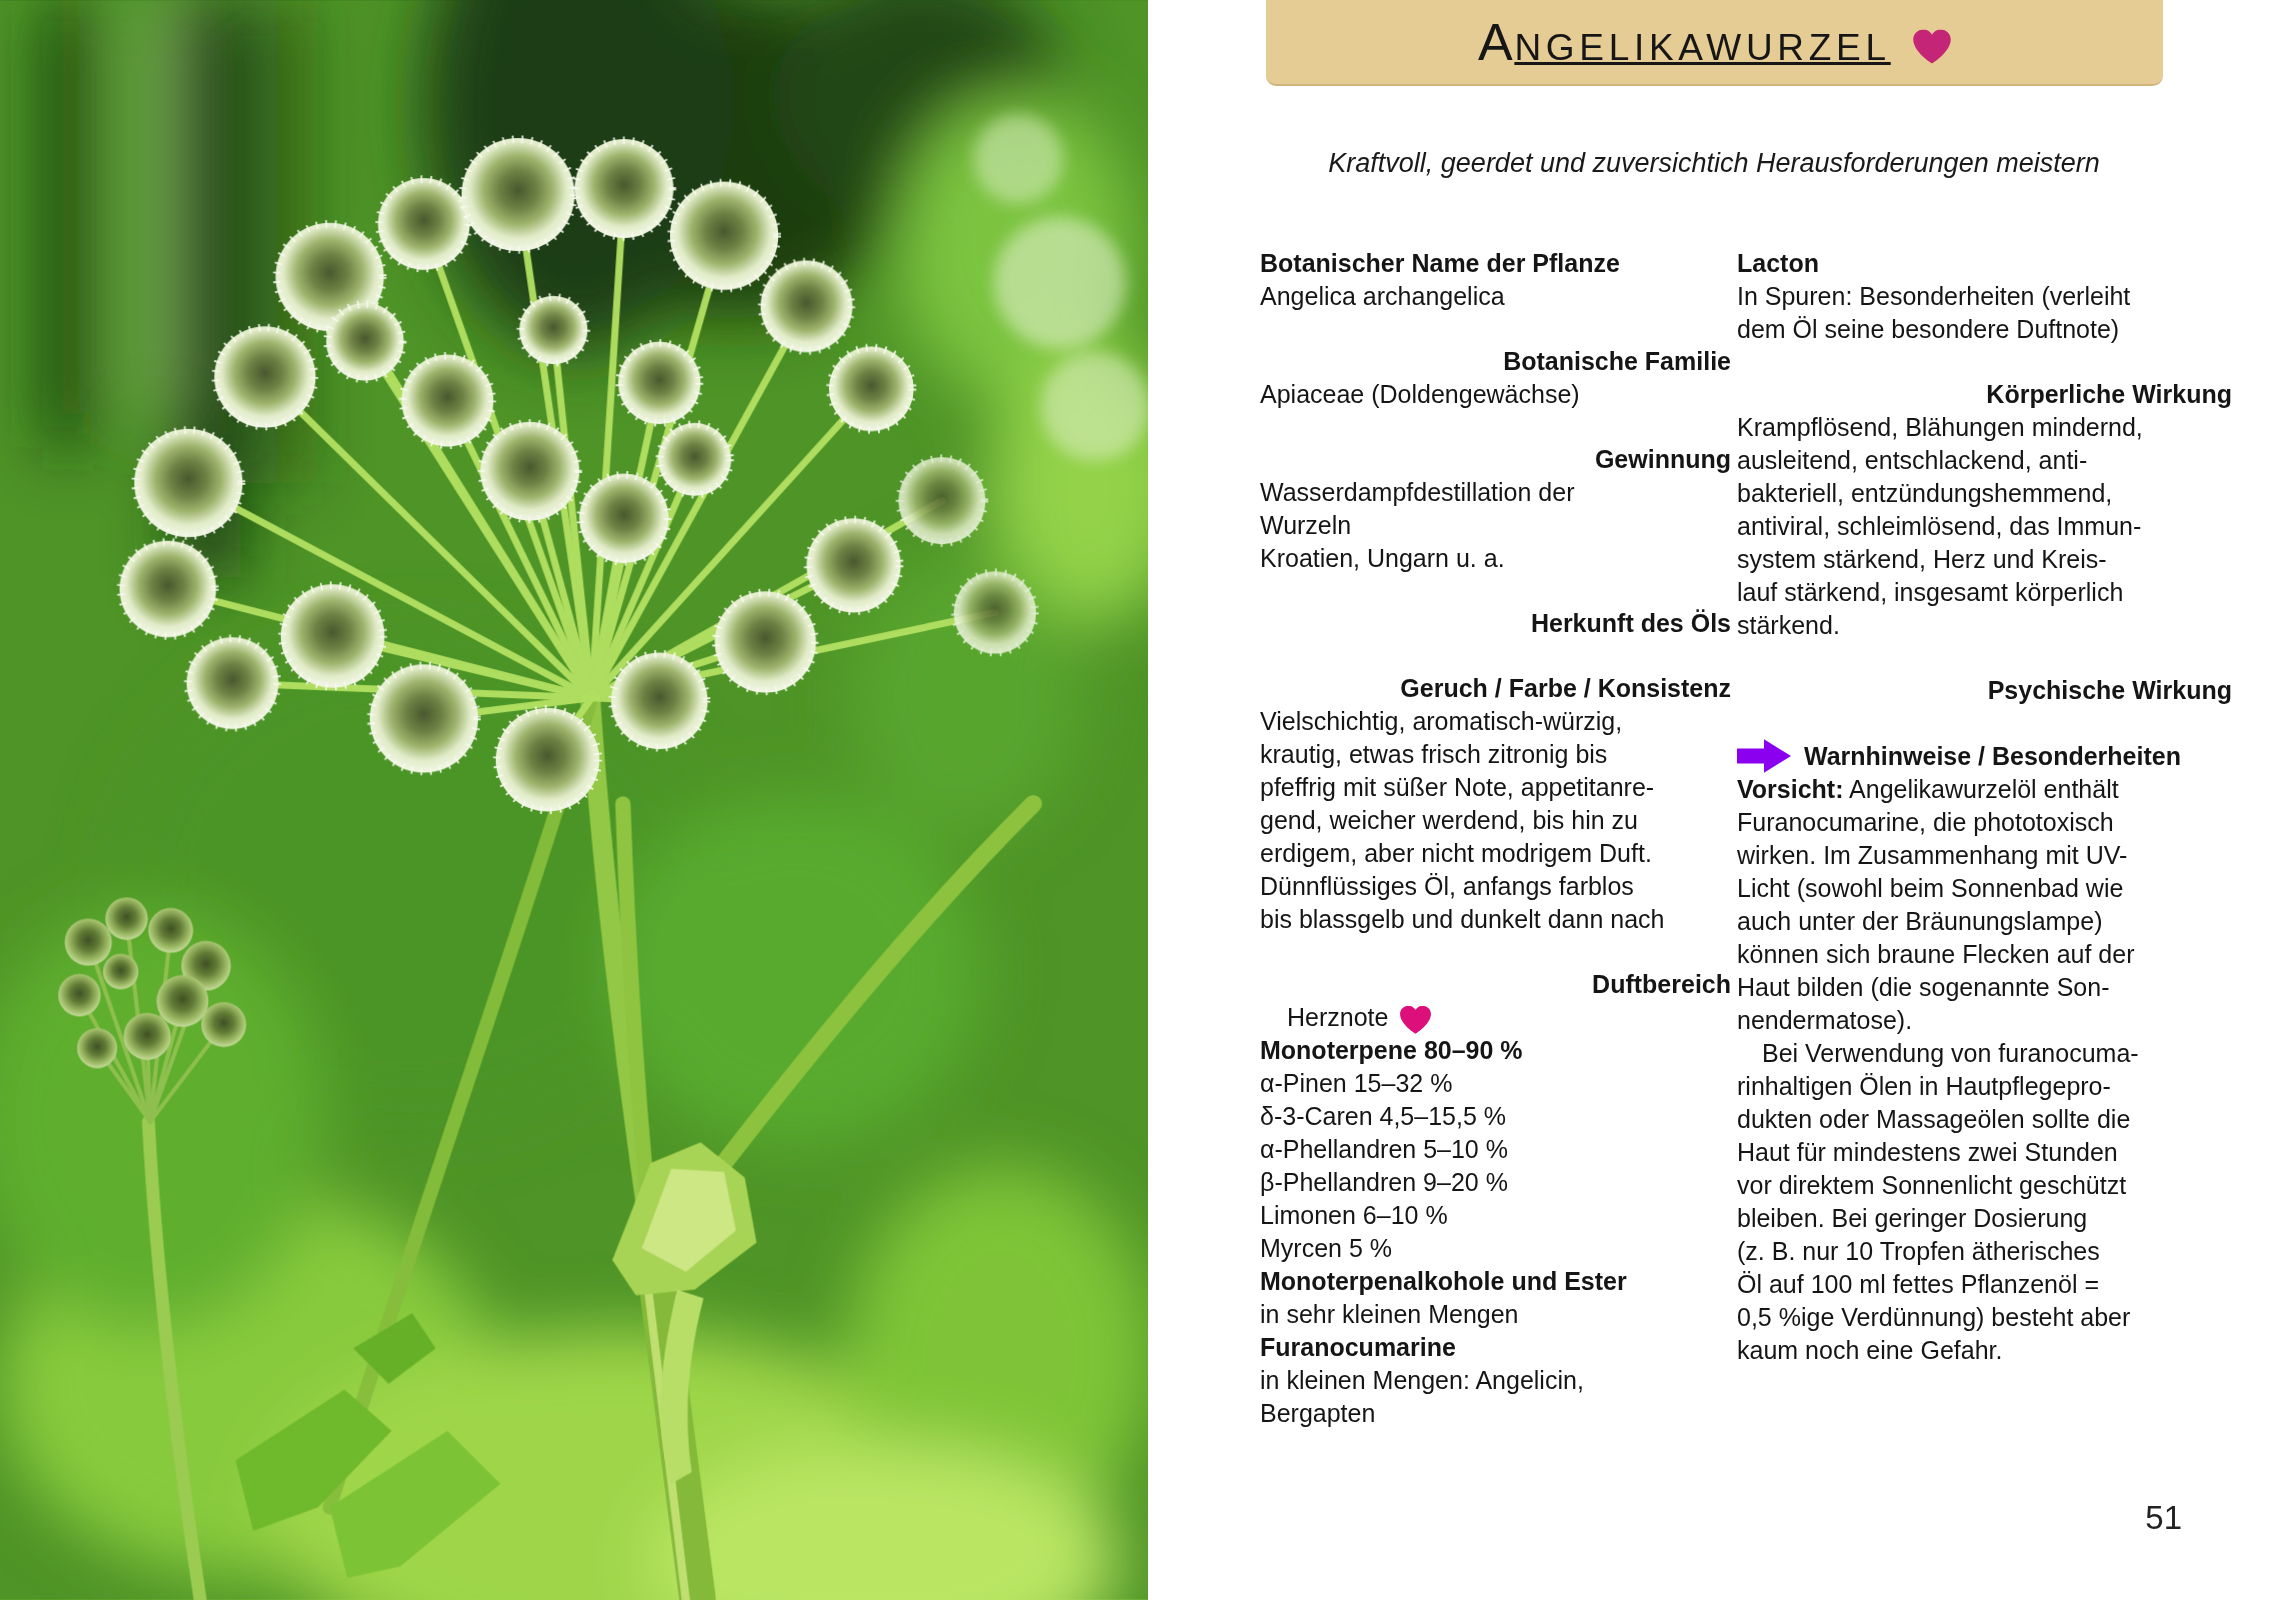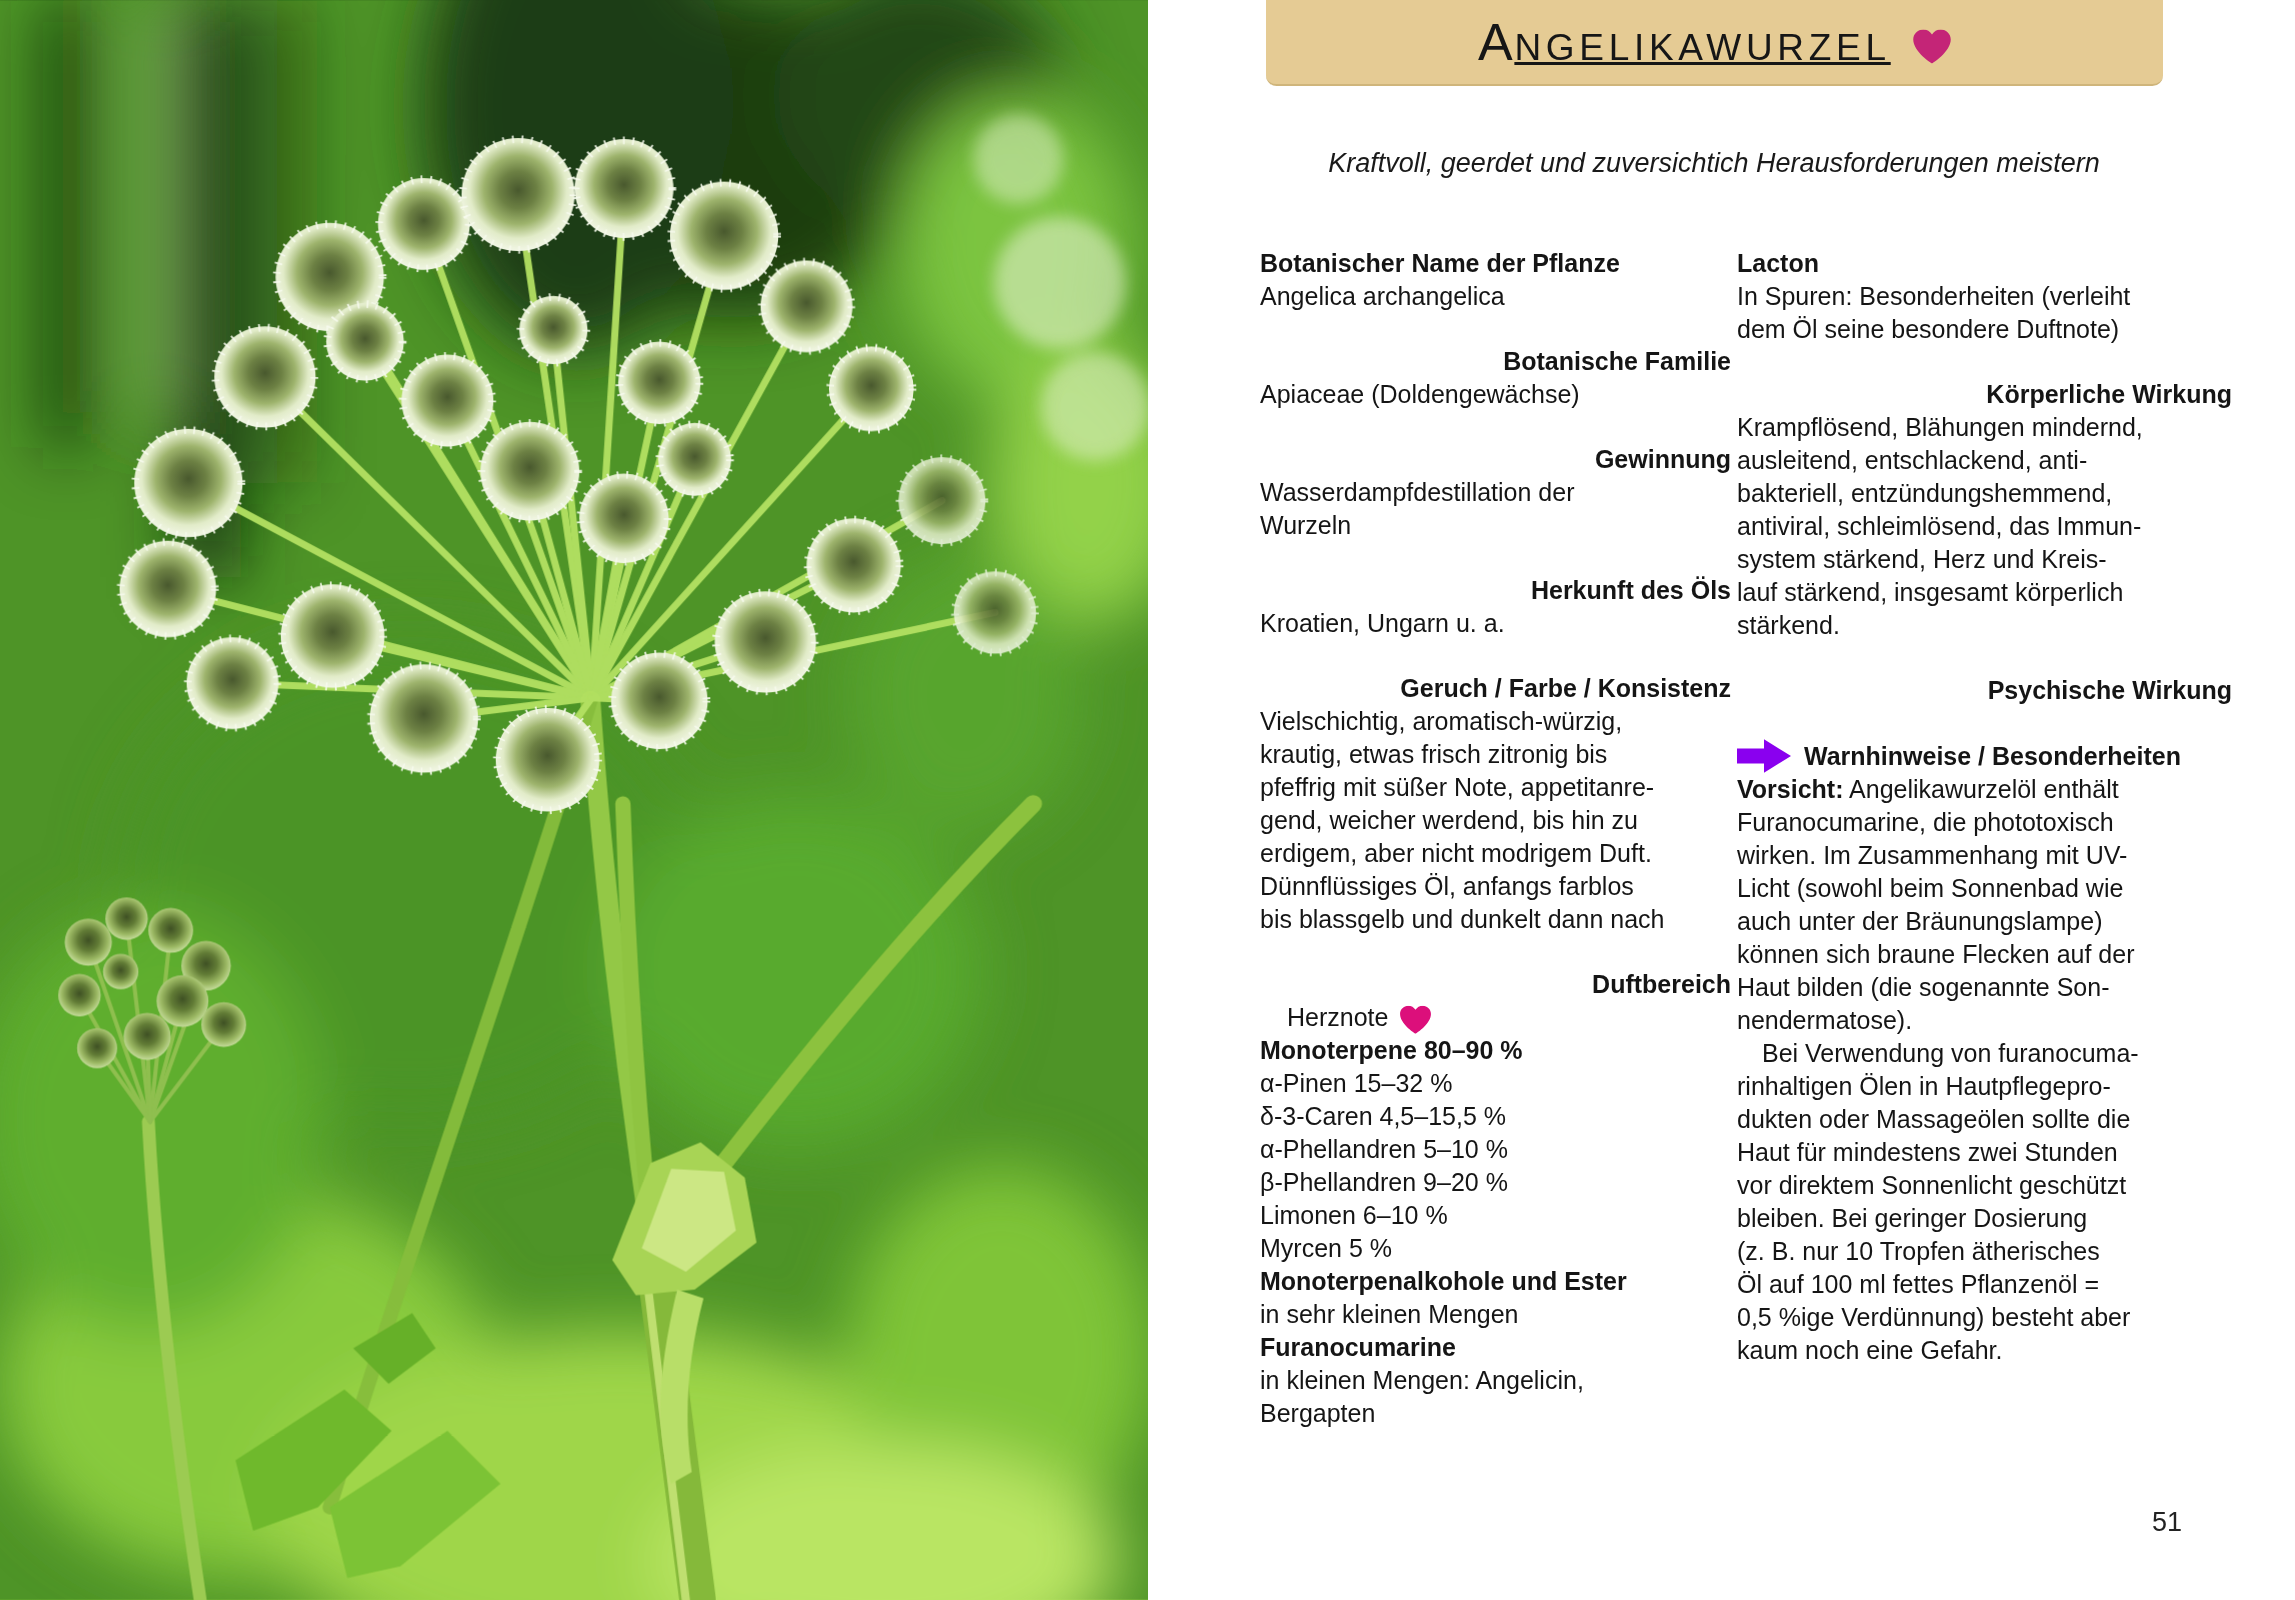--- a/index.html
+++ b/index.html
@@ -33,21 +33,21 @@
   .col-left{left:1260px;width:471px;}
   .col-right{left:1737px;width:495px;}
   .blk{white-space:pre-line;}
   .blk.gap{margin-top:32px;text-align:right;}
   .blk.h{font-weight:700;}
   .blk.h-accent{font-weight:700;color:#8d00e4;}
   .blk.warn-h{font-weight:700;display:flex;align-items:center;gap:13px;white-space:normal;}
   .blk.heart-line{display:flex;align-items:center;gap:11.8px;white-space:normal;margin-left:27px;}
   .blk b{font-weight:700;}
   
-  .page-num{position:absolute;left:2123px;top:1499px;width:59px;text-align:right;font-size:27px;color:#222;margin-top:8px;}
+  .page-num{position:absolute;left:2123px;top:1499px;width:59px;text-align:right;font-size:33px;color:#222;}
 </style>
 </head>
 <body>
 
 <div class="stage">
 
   <div class="photo">
     <svg viewBox="0 0 1950 2717">
       <defs>
         <filter id="blurBg" x="-30%" y="-30%" width="160%" height="160%">
@@ -292,22 +292,22 @@
   <div class="subtitle">Kraftvoll, geerdet und zuversichtich Herausforderungen meistern</div>
 
   <div class="col col-left">
       <div class="blk h">Botanischer Name der Pflanze</div>
       <div class="blk p">Angelica archangelica</div>
       <div class="blk h gap">Botanische Familie</div>
       <div class="blk p">Apiaceae (Doldengewächse)</div>
       <div class="blk h gap">Gewinnung</div>
       <div class="blk p">Wasserdampfdestillation der
 Wurzeln</div>
+      <div class="blk p">Kroatien, Ungarn u. a.</div>
       <div class="blk h gap">Herkunft des Öls</div>
-      <div class="blk p">Kroatien, Ungarn u. a.</div>
       <div class="blk h gap">Geruch / Farbe / Konsistenz</div>
       <div class="blk p">Vielschichtig, aromatisch-würzig,
 krautig, etwas frisch zitronig bis
 pfeffrig mit süßer Note, appetitanre-
 gend, weicher werdend, bis hin zu
 erdigem, aber nicht modrigem Duft.
 Dünnflüssiges Öl, anfangs farblos
 bis blassgelb und dunkelt dann nach</div>
       <div class="blk h gap">Duftbereich</div>
       <div class="blk heart-line">

